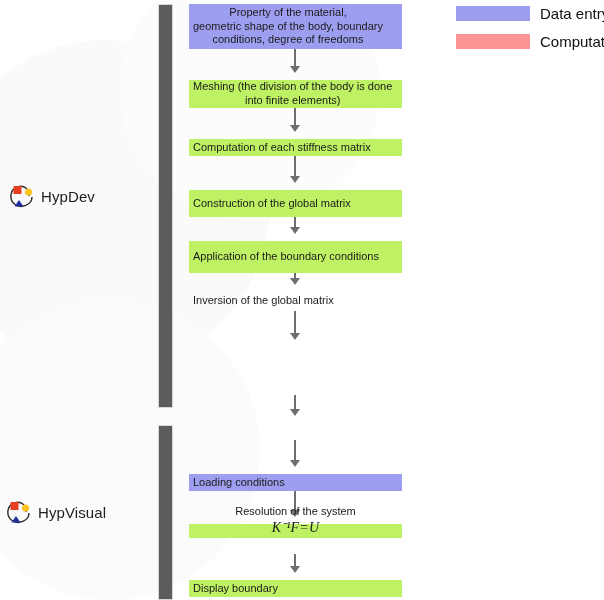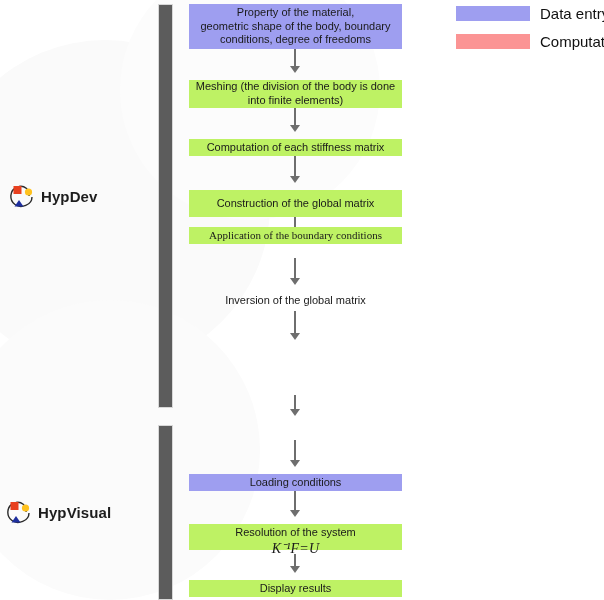--- a/index.html
+++ b/index.html
@@ -25,21 +25,20 @@
   }
 
   
   .node{
     position:absolute;
     left:189px;
     width:213px;
     box-sizing:border-box;
     display:flex;
     align-items:center;
-    justify-content:center;
     text-align:center;
     font-size:11px;
     color:#1a1a1a;
     line-height:1.25;
     padding:2px 4px;
   }
   .node.data{background:#9e9ef0;}
   .node.comp{background:#bef264;}
   .node.plain{background:transparent;}
 
@@ -62,21 +61,21 @@
     left:290px;
   }
 
   
   .legend{position:absolute;left:456px;top:0;width:148px;}
   .legend-row{position:absolute;height:16px;display:flex;align-items:center;}
   .legend-swatch{width:74px;height:15px;display:block;}
   .legend-label{margin-left:10px;font-size:15px;color:#111;white-space:nowrap;}
 
   
-  .sidelabel{position:absolute;display:flex;align-items:center;font-weight:bold;}
+  .sidelabel{position:absolute;display:flex;align-items:center;}
   .sidelabel .txt{font-size:15px;color:#1d1d1d;margin-left:3px;letter-spacing:.1px;}
   .logo{width:30px;height:28px;display:block;}
 </style>
 </head>
 <body>
 
 <div class="wm" style="left:-60px;top:40px;width:330px;height:330px;"></div>
 <div class="wm" style="left:-40px;top:300px;width:300px;height:300px;background:#fbfbfb;"></div>
 <div class="wm" style="left:120px;top:-40px;width:260px;height:260px;background:#fcfcfc;"></div>
 
@@ -127,41 +126,41 @@
   </div>
 
   <div class="node comp" style="top:139px;height:17px;">
     <span>Computation of each stiffness matrix</span>
   </div>
 
   <div class="node comp" style="top:190px;height:27px;">
     <span>Construction of the global matrix</span>
   </div>
 
-  <div class="node comp" style="top:227px;height:17px;font-family:Liberation Serif, serif;">
+  <div class="node comp" style="top:241px;height:32px;">
     <span>Application of the boundary conditions</span>
   </div>
 
   <div class="node plain" style="top:292px;height:17px;">
     <span>Inversion of the global matrix</span>
   </div>
 
 
 
   <div class="node data" style="top:474px;height:17px;">
     <span>Loading conditions</span>
   </div>
 
-  <div class="node comp" style="top:524px;height:26px;flex-direction:column;justify-content:space-between;">
+  <div class="node comp" style="top:524px;height:14px;flex-direction:column;justify-content:flex-end;">
     <span>Resolution of the system</span>
     <span class="formula">K⁻¹F=U</span>
   </div>
 
   <div class="node comp" style="top:580px;height:17px;">
-    <span>Display results</span>
+    <span>Display boundary</span>
   </div>
 
   <div class="legend">
     <div class="legend-row" style="top:5px;">
       <span class="legend-swatch" style="background:#9e9ef0;"></span>
       <span class="legend-label">Data entry</span>
     </div>
     <div class="legend-row" style="top:33px;">
       <span class="legend-swatch" style="background:#fb9494;"></span>
       <span class="legend-label">Computation step</span>

